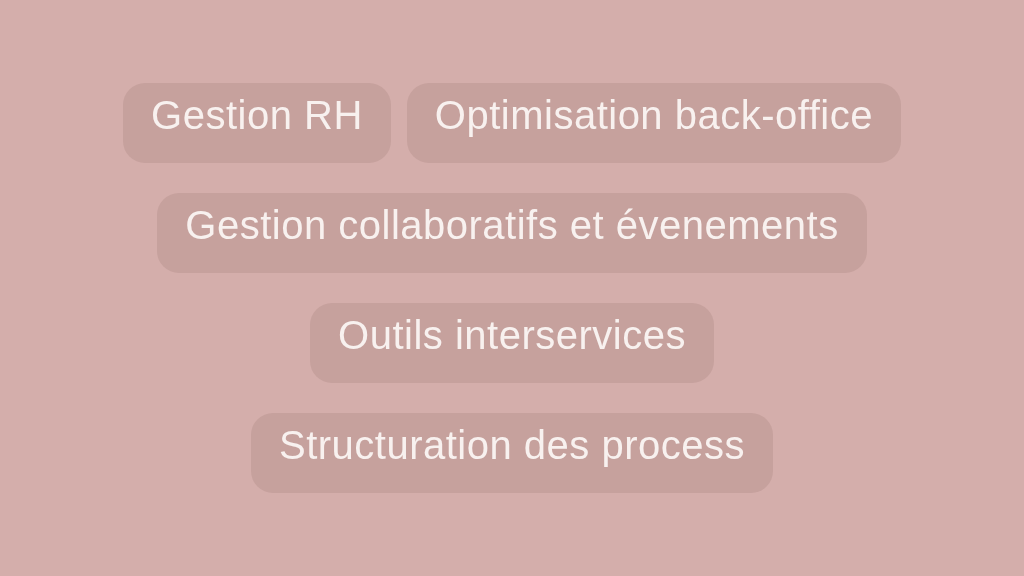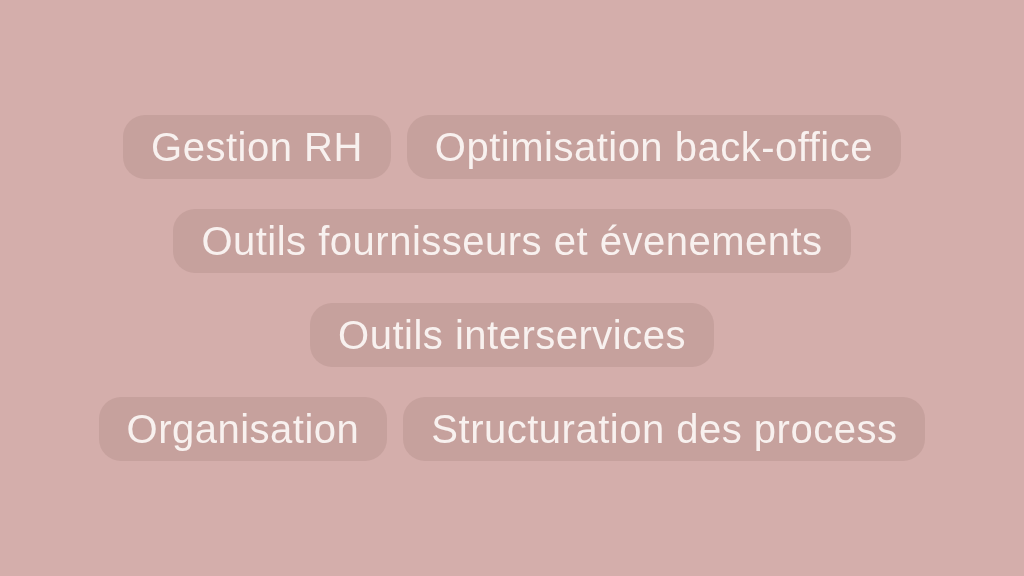--- a/index.html
+++ b/index.html
@@ -27,40 +27,39 @@
     display: flex;
     flex-direction: row;
     align-items: center;
     justify-content: center;
     gap: 16px;
   }
   .pill {
     background: #c6a19d;
     color: #f8f1ef;
     border-radius: 22px;
-    height: 64px;
+    height: 80px;
     line-height: 64px;
     padding: 0 28px;
     font-size: 40px;
     font-weight: 400;
     letter-spacing: 0.5px;
     white-space: nowrap;
   }
 </style>
 </head>
 <body>
 
 <div class="board">
   <div class="row">
     <div class="pill">Gestion RH</div>
     <div class="pill">Optimisation back-office</div>
   </div>
   <div class="row">
-    <div class="pill">Outils fournisseurs et évenements</div>
+    <div class="pill">Gestion collaboratifs et évenements</div>
   </div>
   <div class="row">
     <div class="pill">Outils interservices</div>
   </div>
   <div class="row">
-    <div class="pill">Organisation</div>
     <div class="pill">Structuration des process</div>
   </div>
 </div>
 
 </body></html>

